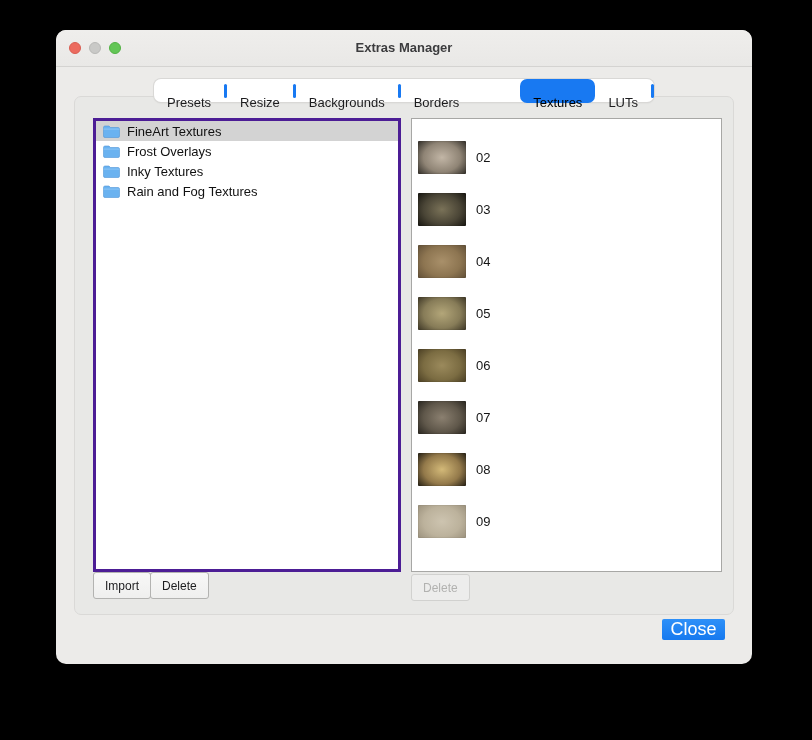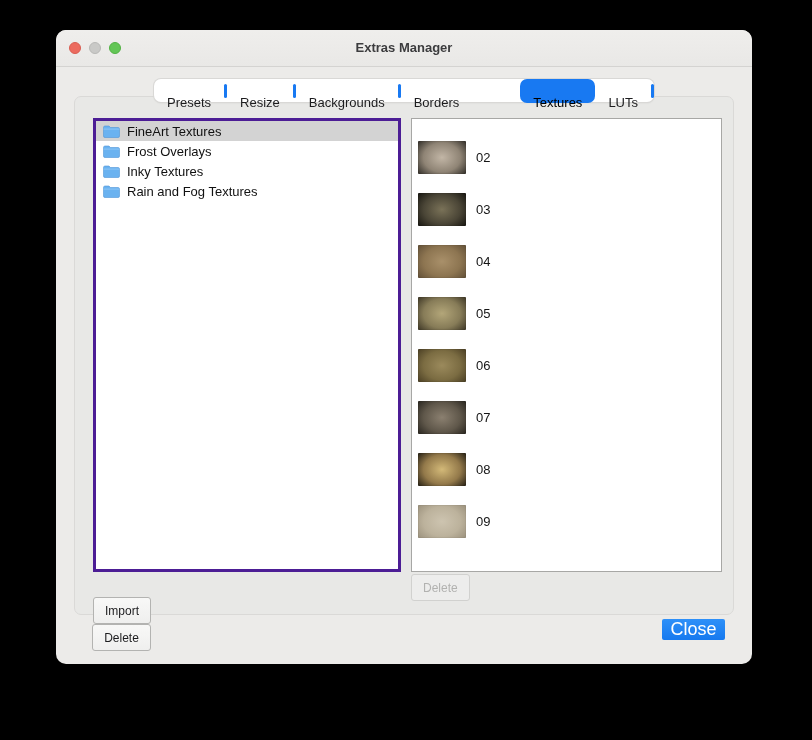--- a/index.html
+++ b/index.html
@@ -42,21 +42,21 @@
 
   .thumbs-panel { position:absolute; left:336px; top:21px; width:311px; height:454px;
                   background:#fff; border:1px solid #a7a7a5; overflow:hidden; padding-top:12px; }
   .tex-row { display:flex; align-items:center; height:52px; padding-left:6px; }
   .tex-thumb { width:48px; height:33px; border-radius:1px; flex:0 0 auto;
                box-shadow:inset 0 0 1px rgba(0,0,0,.4); }
   .tex-label { margin-left:10px; font-size:13px; color:#151515; }
 
   .btn { font-size:12px; color:#1d1d1f; background:linear-gradient(#f8f8f7,#efefee);
          border:1px solid #b3b3b1; border-radius:3px; height:27px; padding:0 11px; cursor:default; }
-  .btn-row-left { position:absolute; left:18px; top:500px; display:flex;flex-direction:column; }
+  .btn-row-left { position:absolute; left:18px; top:475px; display:flex; }
   .btn-row-left .btn + .btn { margin-left:-1px; }
   .btn-row-right { position:absolute; left:336px; top:477px; }
   .btn.disabled { background:#ededec; border-color:#d1d1cf; color:#b2b2b0; }
 
   .close-btn { position:absolute; right:27px; top:589px; width:63px; height:21px;
                background:linear-gradient(#2e90f8,#1679ef); color:#fff; font-size:18px;
                border:none; border-radius:2px; line-height:21px; text-align:center; cursor:default; }
 </style>
 </head>
 <body>

